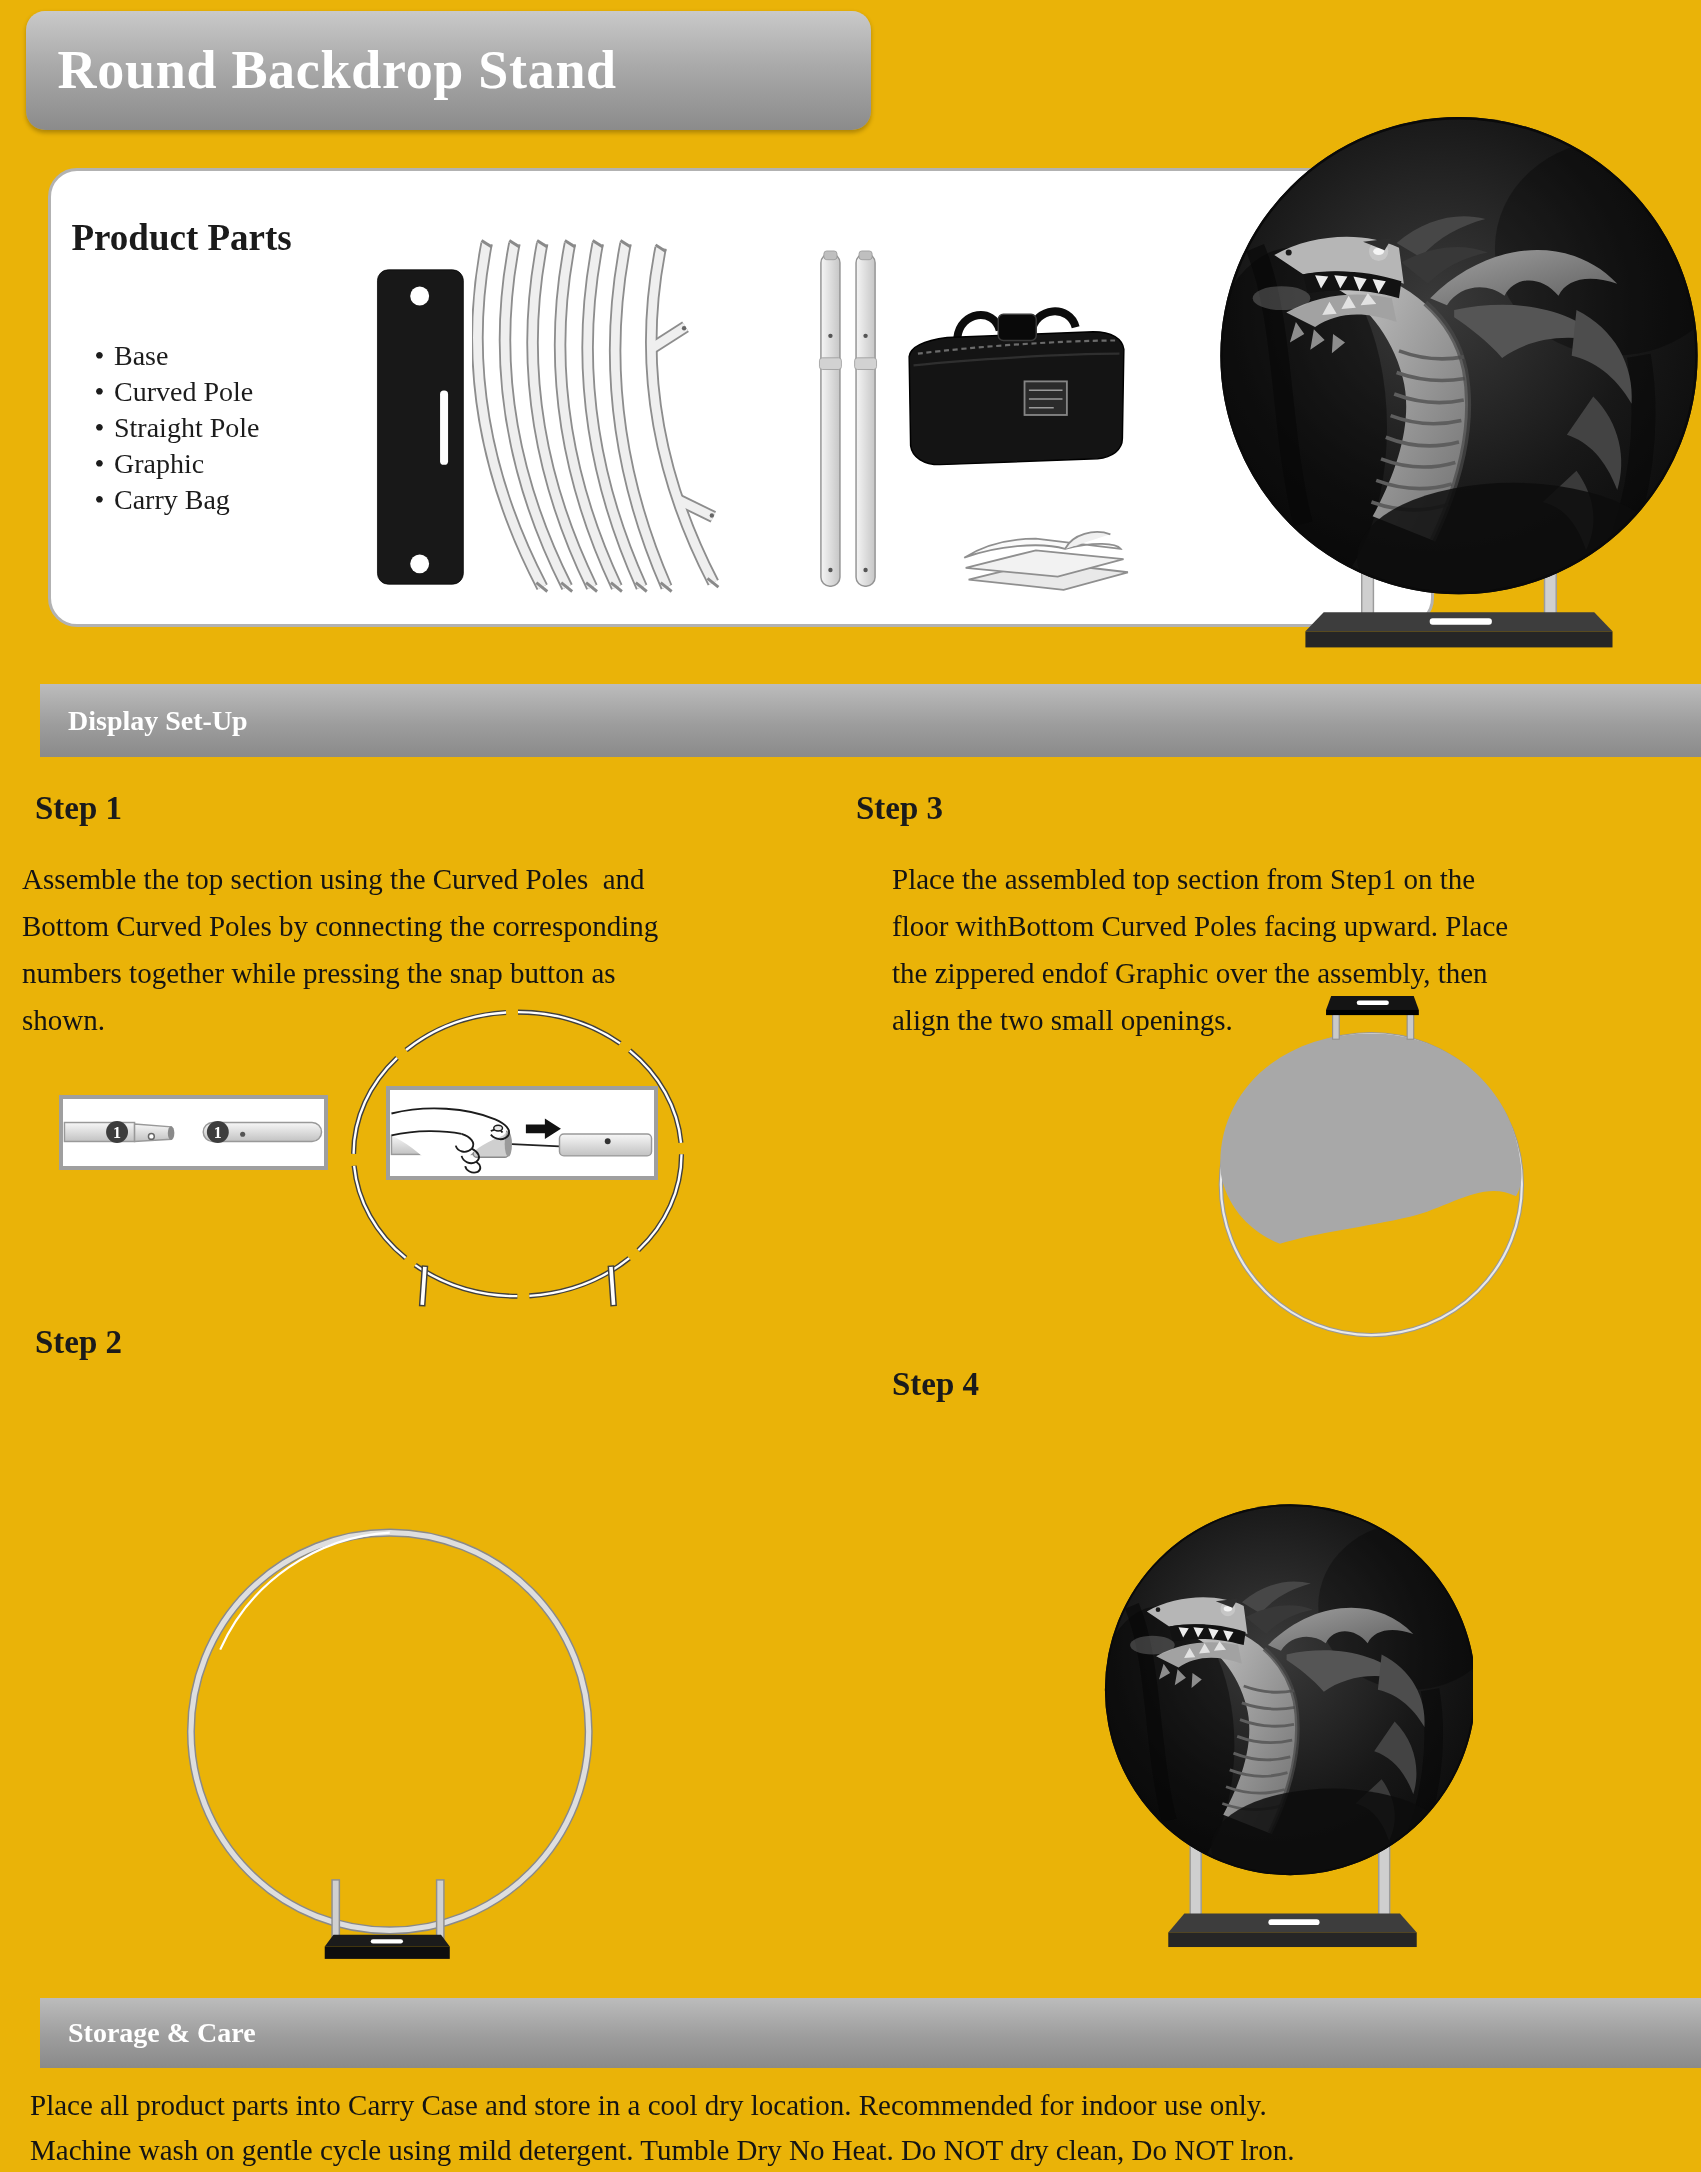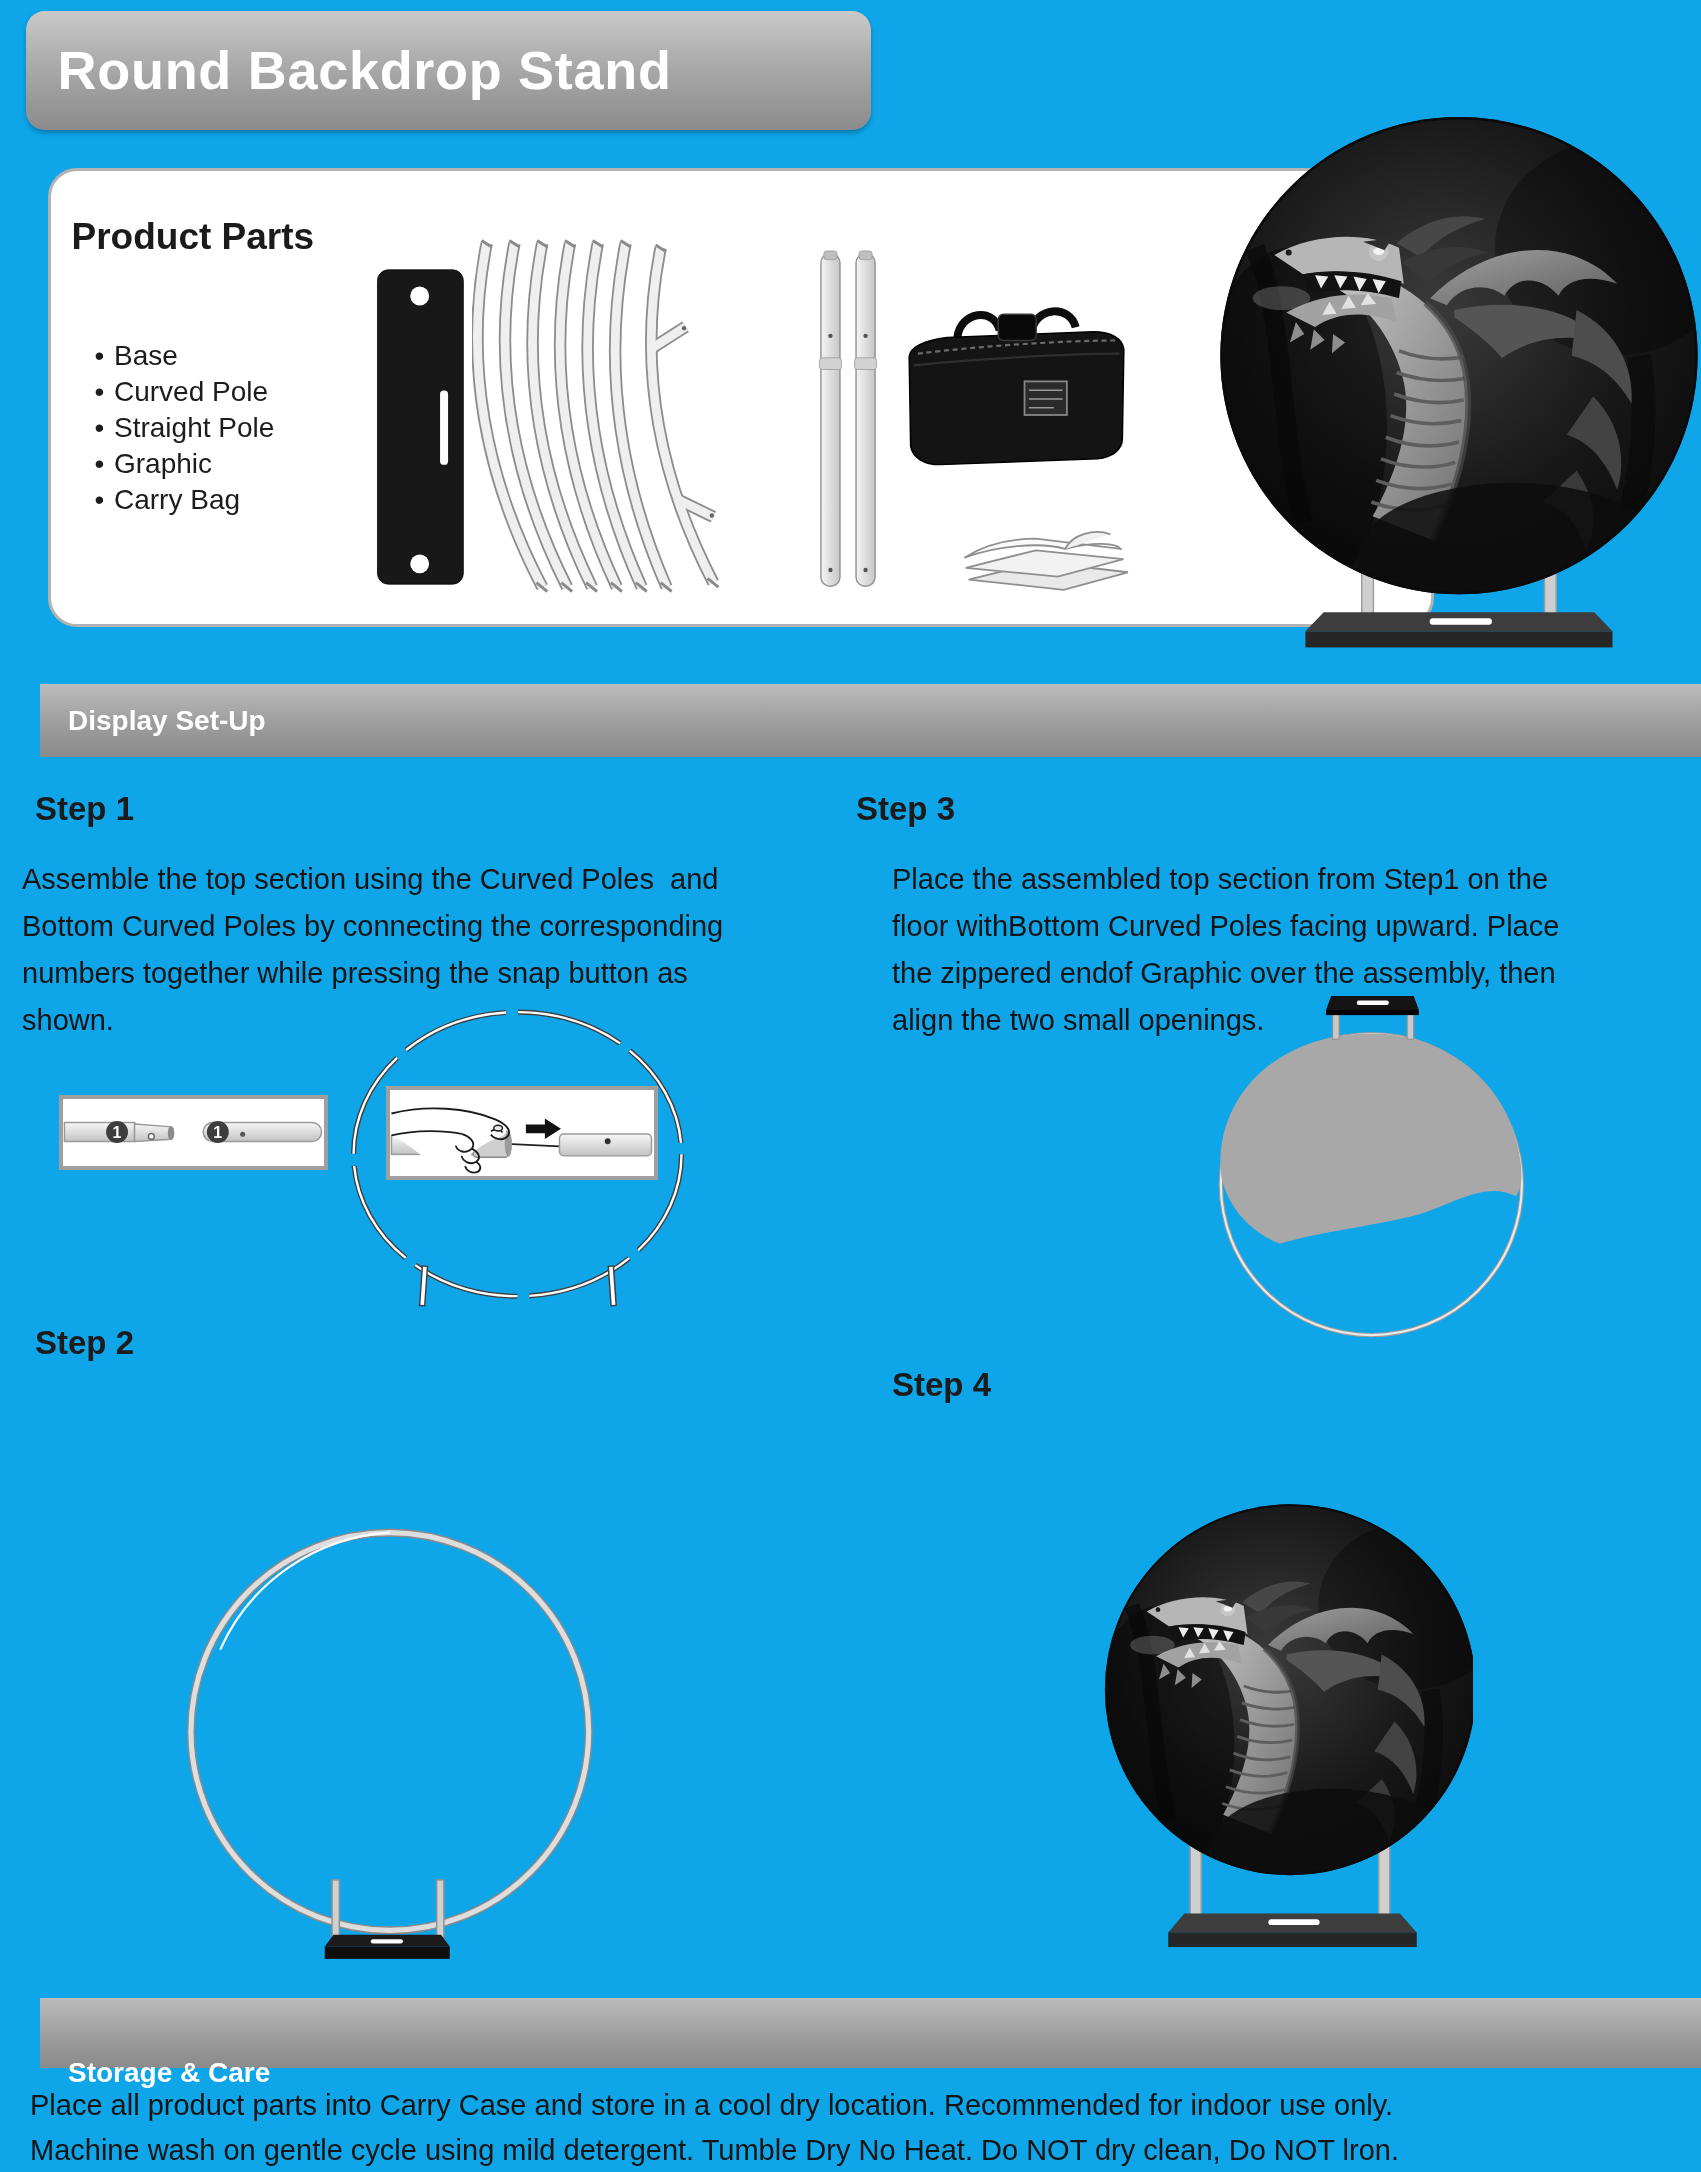--- a/index.html
+++ b/index.html
@@ -1,31 +1,31 @@
 <!DOCTYPE html>
 <html style="font-size:11.7px"><head>
 <meta charset="utf-8">
 <style>
   html,body{margin:0;padding:0;background:#ffffff;}
-  .page{position:relative;width:1701px;height:2172px;background:#0ea5e9;overflow:hidden;
-        font-family:Liberation Sans, sans-serif;color:#141414;}
+  .page{position:relative;width:1701px;height:2172px;background:#eab308;overflow:hidden;
+        font-family:Liberation Serif, serif;color:#141414;}
 
   
   .title-banner{position:absolute;left:25.6px;top:11px;width:845px;height:119px;
     border-radius:19px;background:linear-gradient(180deg,#c9c9c9 0%,#aaaaaa 45%,#8b8b8b 100%);
     box-shadow:0 2.2px 4.4px rgba(0,0,0,.25);}
   .title-banner span{display:block;line-height:119px;padding-left:32px;
     font-size:54px;font-weight:700;color:#ffffff;letter-spacing:0.7px;}
   .banner{position:absolute;left:40px;width:1661px;height:73px;
     background:linear-gradient(180deg,#bcbcbc 0%,#9d9d9d 55%,#8a8a8a 100%);}
   .banner span{display:block;line-height:73px;padding-left:28px;
     font-size:28px;font-weight:700;color:#ffffff;}
   .banner.display{top:684px;}
   .banner.storage{top:1998px;height:70px;}
-  .banner.storage span{line-height:70px;margin-top:40px;}
+  .banner.storage span{line-height:70px;}
 
   
   .parts-box{position:absolute;left:48px;top:168px;width:1386px;height:459px;
     border:3.7px solid #b2b2b2;border-radius:29px;background:#ffffff;box-sizing:border-box;}
   .parts-heading{position:absolute;left:20.5px;top:45px;font-size:37px;font-weight:700;color:#1b1b1b;}
   .parts-list{position:absolute;left:22px;top:155px;list-style:none;margin:12px;padding:0;}
   .parts-list li{font-size:28px;line-height:36px;color:#1c1c1c;white-space:pre;}
   .parts-list .dot{display:inline-block;width:29px;text-align:center;}
 
   .abs{position:absolute;}

